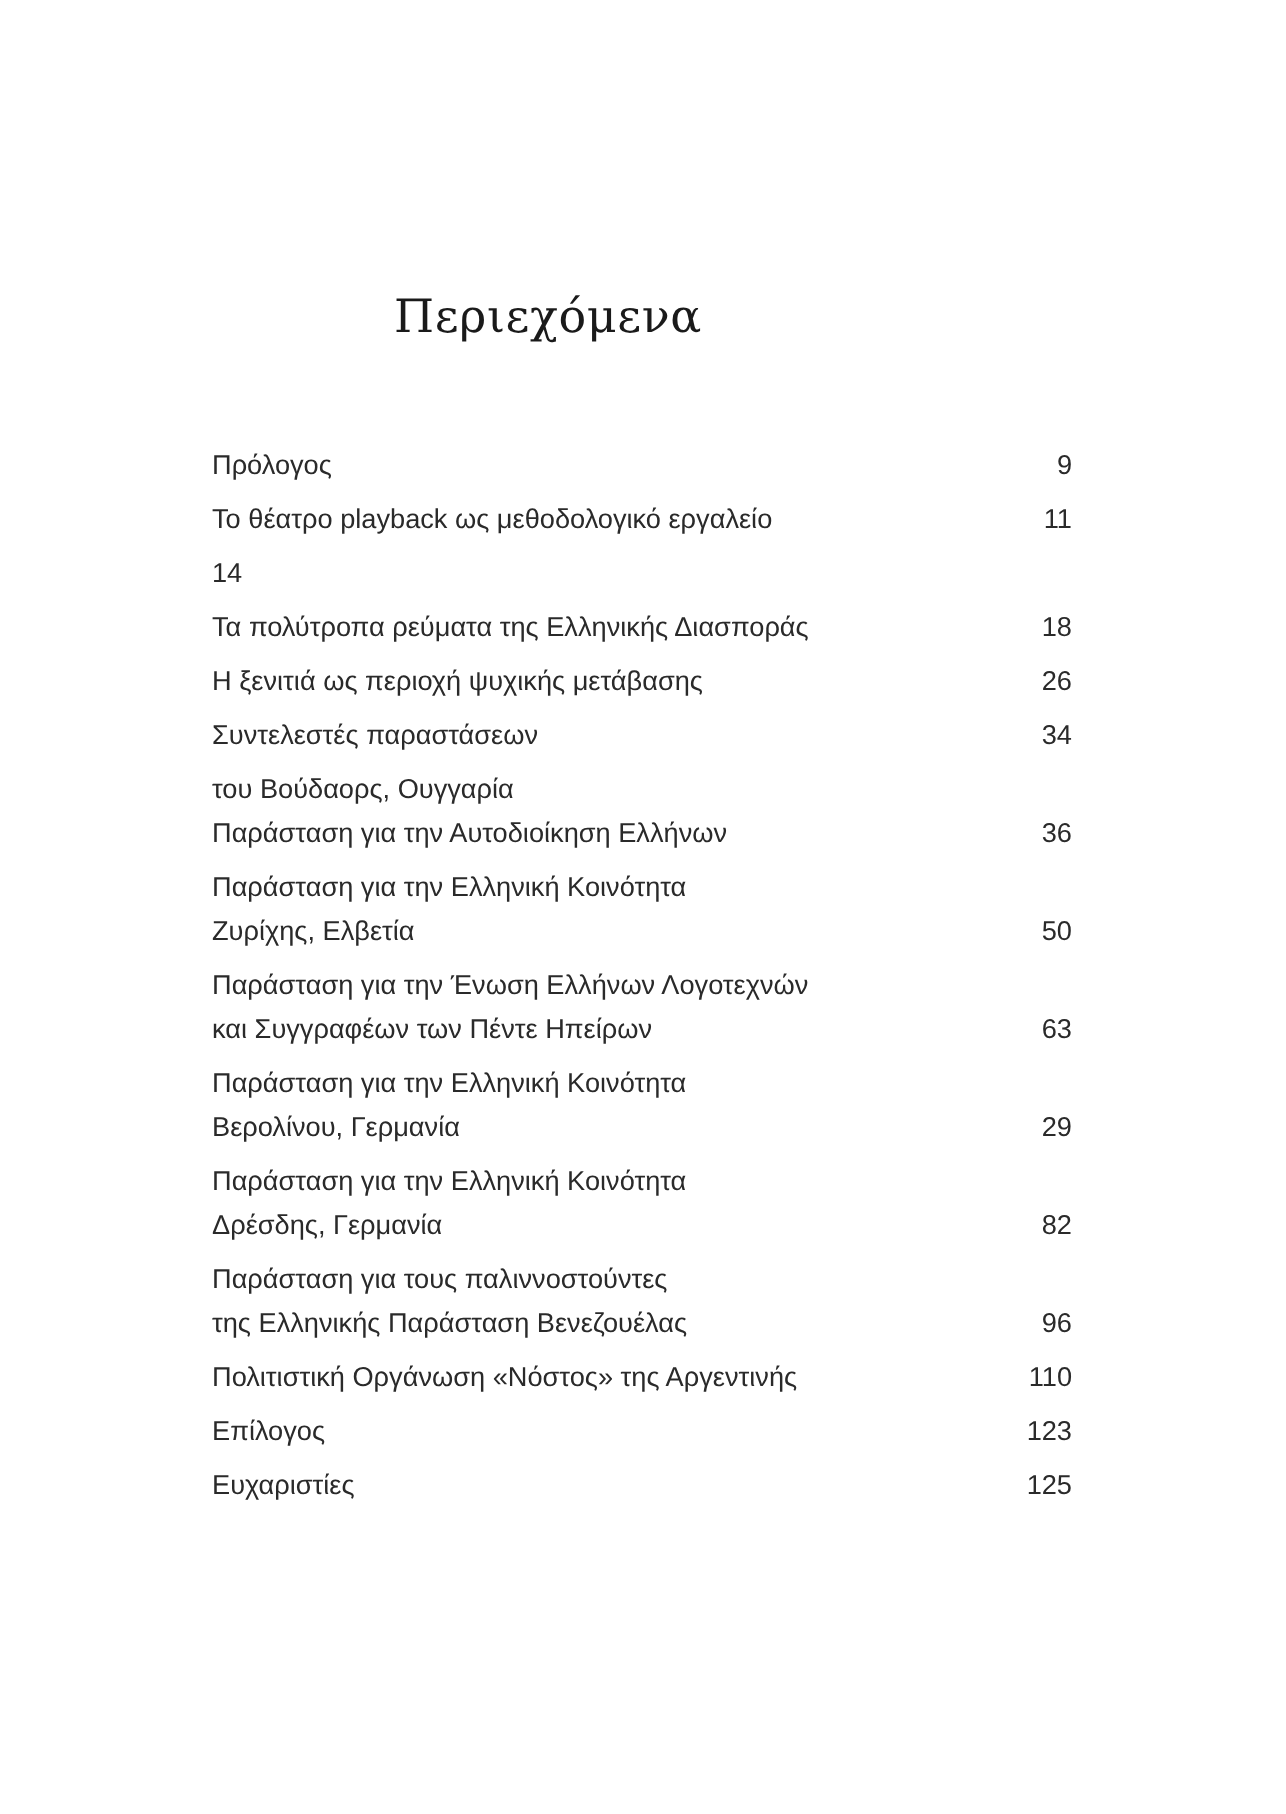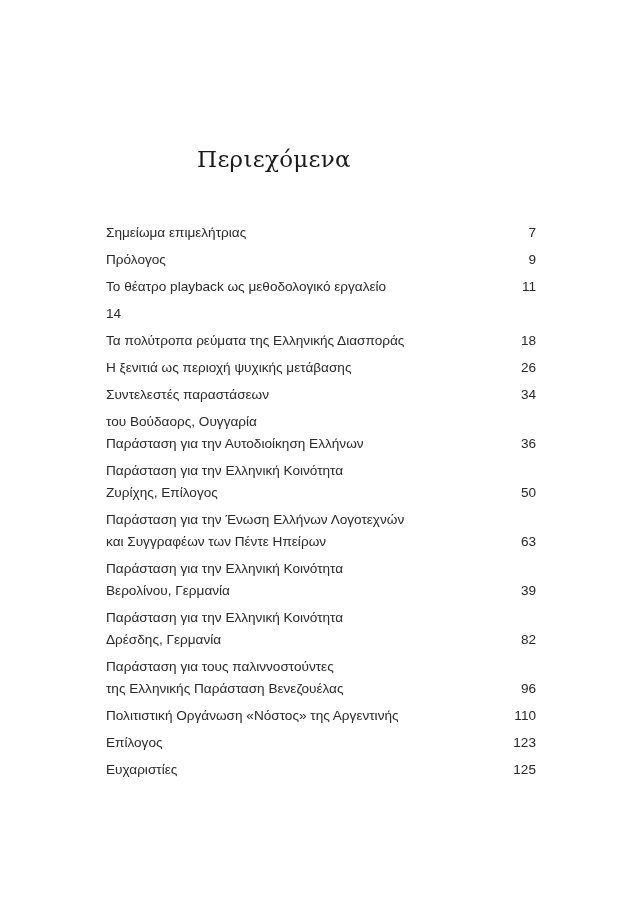--- a/index.html
+++ b/index.html
@@ -21,26 +21,20 @@
   .entry .label { display: block; }
   .entry .label span { display: block; }
   .entry .num { white-space: nowrap; text-align: right; }
 </style>
 </head>
 <body>
 
 <div class="page">
   <div class="title">Περιεχόμενα</div>
   <div class="toc" id="toc">
-      <div class="entry">
-        <div class="label">
-          <span>Σημείωμα επιμελήτριας</span>
-        </div>
-        <div class="num">7</div>
-      </div>
       <div class="entry">
         <div class="label">
           <span>Πρόλογος</span>
         </div>
         <div class="num">9</div>
       </div>
       <div class="entry">
         <div class="label">
           <span>Το θέατρο playback ως μεθοδολογικό εργαλείο</span>
         </div>
@@ -70,37 +64,37 @@
       <div class="entry">
         <div class="label">
           <span>του Βούδαορς, Ουγγαρία</span>
           <span>Παράσταση για την Αυτοδιοίκηση Ελλήνων</span>
         </div>
         <div class="num">36</div>
       </div>
       <div class="entry">
         <div class="label">
           <span>Παράσταση για την Ελληνική Κοινότητα</span>
-          <span>Ζυρίχης, Επίλογος</span>
+          <span>Ζυρίχης, Ελβετία</span>
         </div>
         <div class="num">50</div>
       </div>
       <div class="entry">
         <div class="label">
           <span>Παράσταση για την Ένωση Ελλήνων Λογοτεχνών</span>
           <span>και Συγγραφέων των Πέντε Ηπείρων</span>
         </div>
         <div class="num">63</div>
       </div>
       <div class="entry">
         <div class="label">
           <span>Παράσταση για την Ελληνική Κοινότητα</span>
           <span>Βερολίνου, Γερμανία</span>
         </div>
-        <div class="num">39</div>
+        <div class="num">29</div>
       </div>
       <div class="entry">
         <div class="label">
           <span>Παράσταση για την Ελληνική Κοινότητα</span>
           <span>Δρέσδης, Γερμανία</span>
         </div>
         <div class="num">82</div>
       </div>
       <div class="entry">
         <div class="label">

